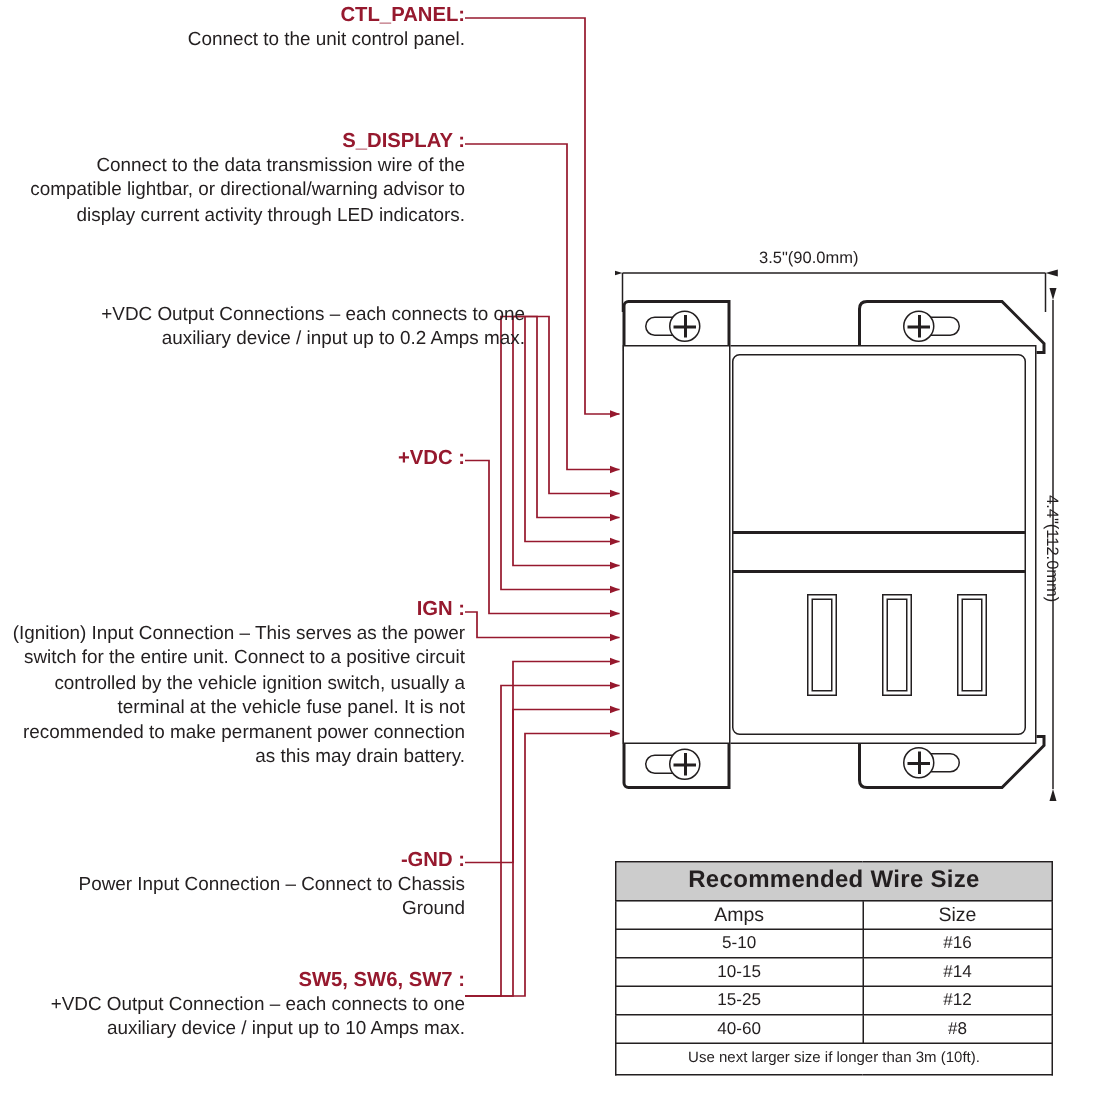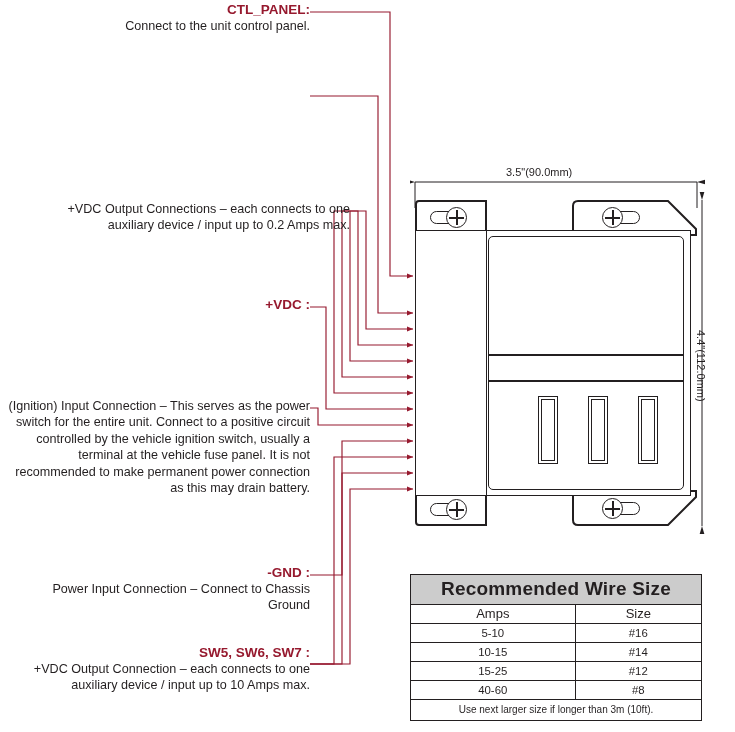--- a/index.html
+++ b/index.html
@@ -65,21 +65,21 @@
   #wtable{
     position:absolute;left:410px;top:574px;width:292px;
     border-collapse:collapse;font-size:11.4px;color:#231f20;
     background:#fff;
   }
   #wtable td,#wtable th{
     border:1px solid #231f20;text-align:center;padding:1px 0 2px;
     font-weight:normal;height:15px;
   }
   #wtable thead th{
-    background:#cccccc;font-weight:bold;font-size:19px;padding:3px 0 4px;
+    background:#cccccc;font-weight:bold;font-size:16px;padding:3px 0 4px;
     letter-spacing:.2px;
   }
   #wtable .sub td{font-size:13px;}
   #wtable tfoot td{font-size:10px;padding:2px 0 3px;}
 </style>
 </head>
 <body>
 
 <div id="stage">
 
@@ -113,30 +113,35 @@
 
       <path d="M310,664 H350 V489 H413"></path>
     </g>
   </svg>
 
   <div class="ann" style="left:20px;top:2px;width:290px;">
     <div class="ttl">CTL_PANEL:</div>
     <div class="body">Connect to the unit control panel.</div>
   </div>
 
+  <div class="ann" style="left:10px;top:86px;width:300px;">
+    <div class="ttl">S_DISPLAY :</div>
+    <div class="body">Connect to the data transmission wire of the compatible lightbar, or directional/warning advisor to display current activity through LED indicators.</div>
+  </div>
 
   <div class="ann" style="left:20px;top:201px;width:330px;">
     <div class="body">+VDC Output Connections – each connects to one auxiliary device / input up to 0.2 Amps max.</div>
   </div>
 
   <div class="ann" style="left:30px;top:297px;width:280px;">
     <div class="ttl">+VDC :</div>
   </div>
 
   <div class="ann" style="left:6px;top:398px;width:304px;">
+    <div class="ttl">IGN :</div>
     <div class="body">(Ignition) Input Connection – This serves as the power switch for the entire unit. Connect to a positive circuit controlled by the vehicle ignition switch, usually a terminal at the vehicle fuse panel. It is not recommended to make permanent power connection as this may drain battery.</div>
   </div>
 
   <div class="ann" style="left:30px;top:565px;width:280px;">
     <div class="ttl">-GND :</div>
     <div class="body">Power Input Connection – Connect to Chassis Ground</div>
   </div>
 
   <div class="ann" style="left:20px;top:645px;width:290px;">
     <div class="ttl">SW5, SW6, SW7 :</div>

